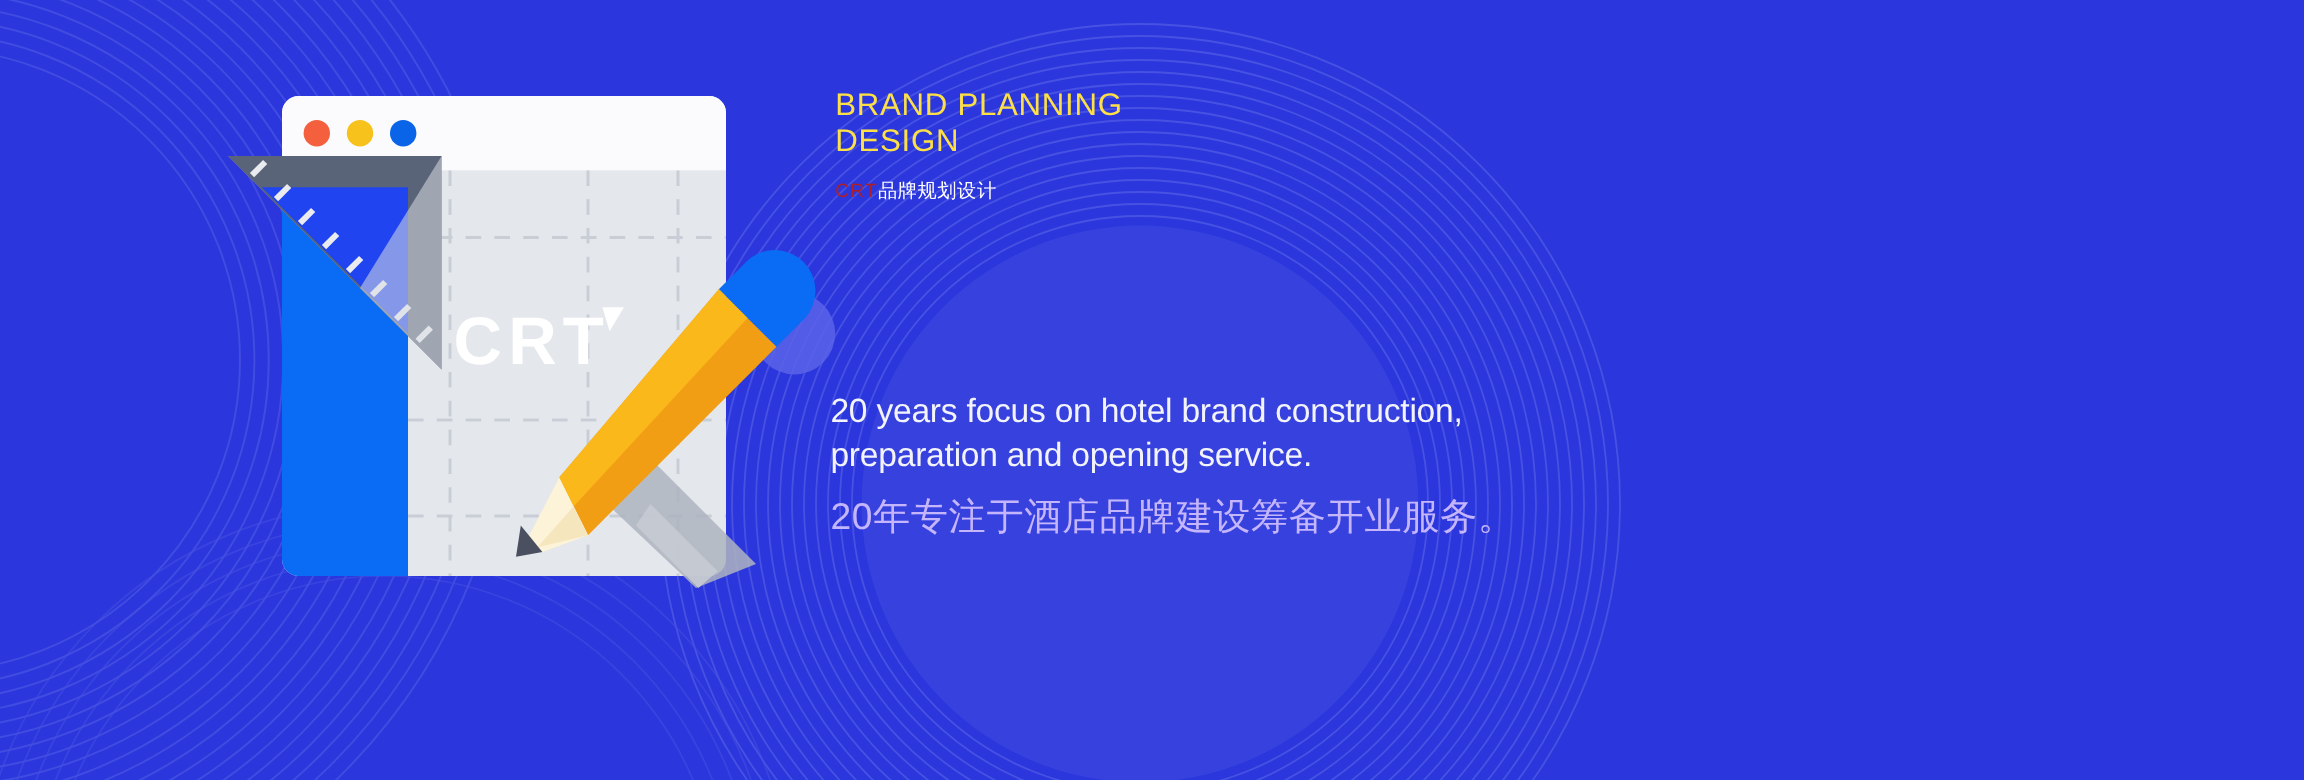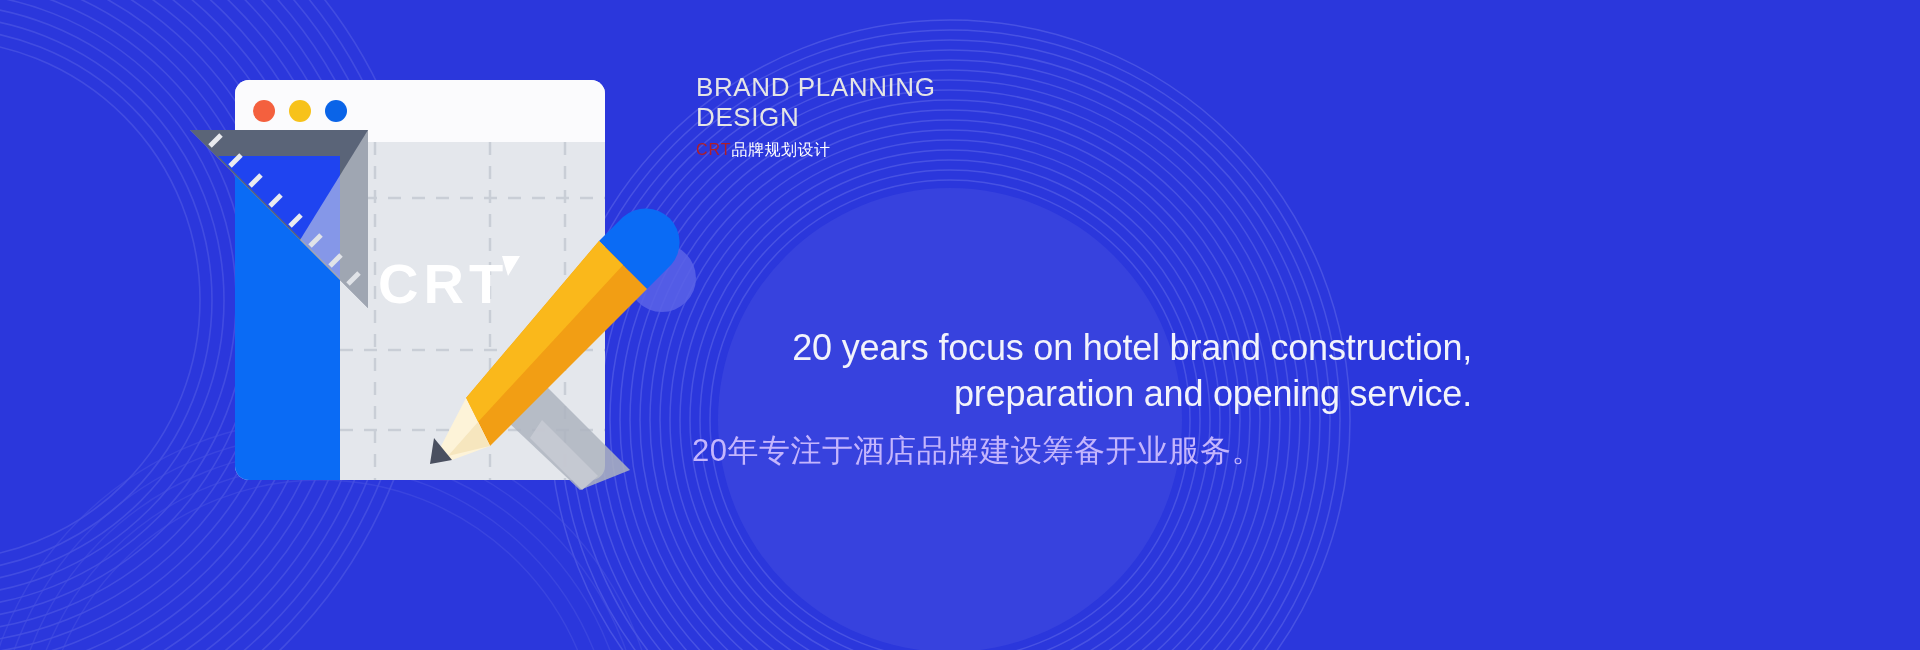--- a/index.html
+++ b/index.html
@@ -28,49 +28,48 @@
   }
   .illustration svg { display:block; width:520px; height:530px; overflow:visible; }
 
   
   .headline-block {
     position:absolute;
     left:696px; top:72px;
     width:640px;
   }
   .headline {
-    color:#e5e5e5;
+    color:#fde047;
     font-size:26px;
     line-height:1.17;
     letter-spacing:0.6px;
     font-weight:400;
     white-space:pre-line;
   }
   .subhead {
-    margin-top:6px;
+    margin-top:16px;
     font-size:16px;
     line-height:1.4;
     letter-spacing:0.5px;
     color:#FFFFFF;
   }
   .subhead .crt-red { color:#B01E28; letter-spacing:1px; }
 
   .tagline-block {
     position:absolute;
     left:692px; top:325px;
     width:780px;
   }
   .tagline-en {
     color:#F2F3FB;
-    font-size:36px;
+    font-size:28px;
     line-height:1.28;
     font-weight:400;
     white-space:pre-line;
     letter-spacing:-0.2px;
-    text-align:right;
   }
   .tagline-cn {
     margin-top:14px;
     color:#c4b5fd;
     font-size:31px;
     line-height:1.28;
     letter-spacing:0.5px;
   }
 </style>
 </head>

